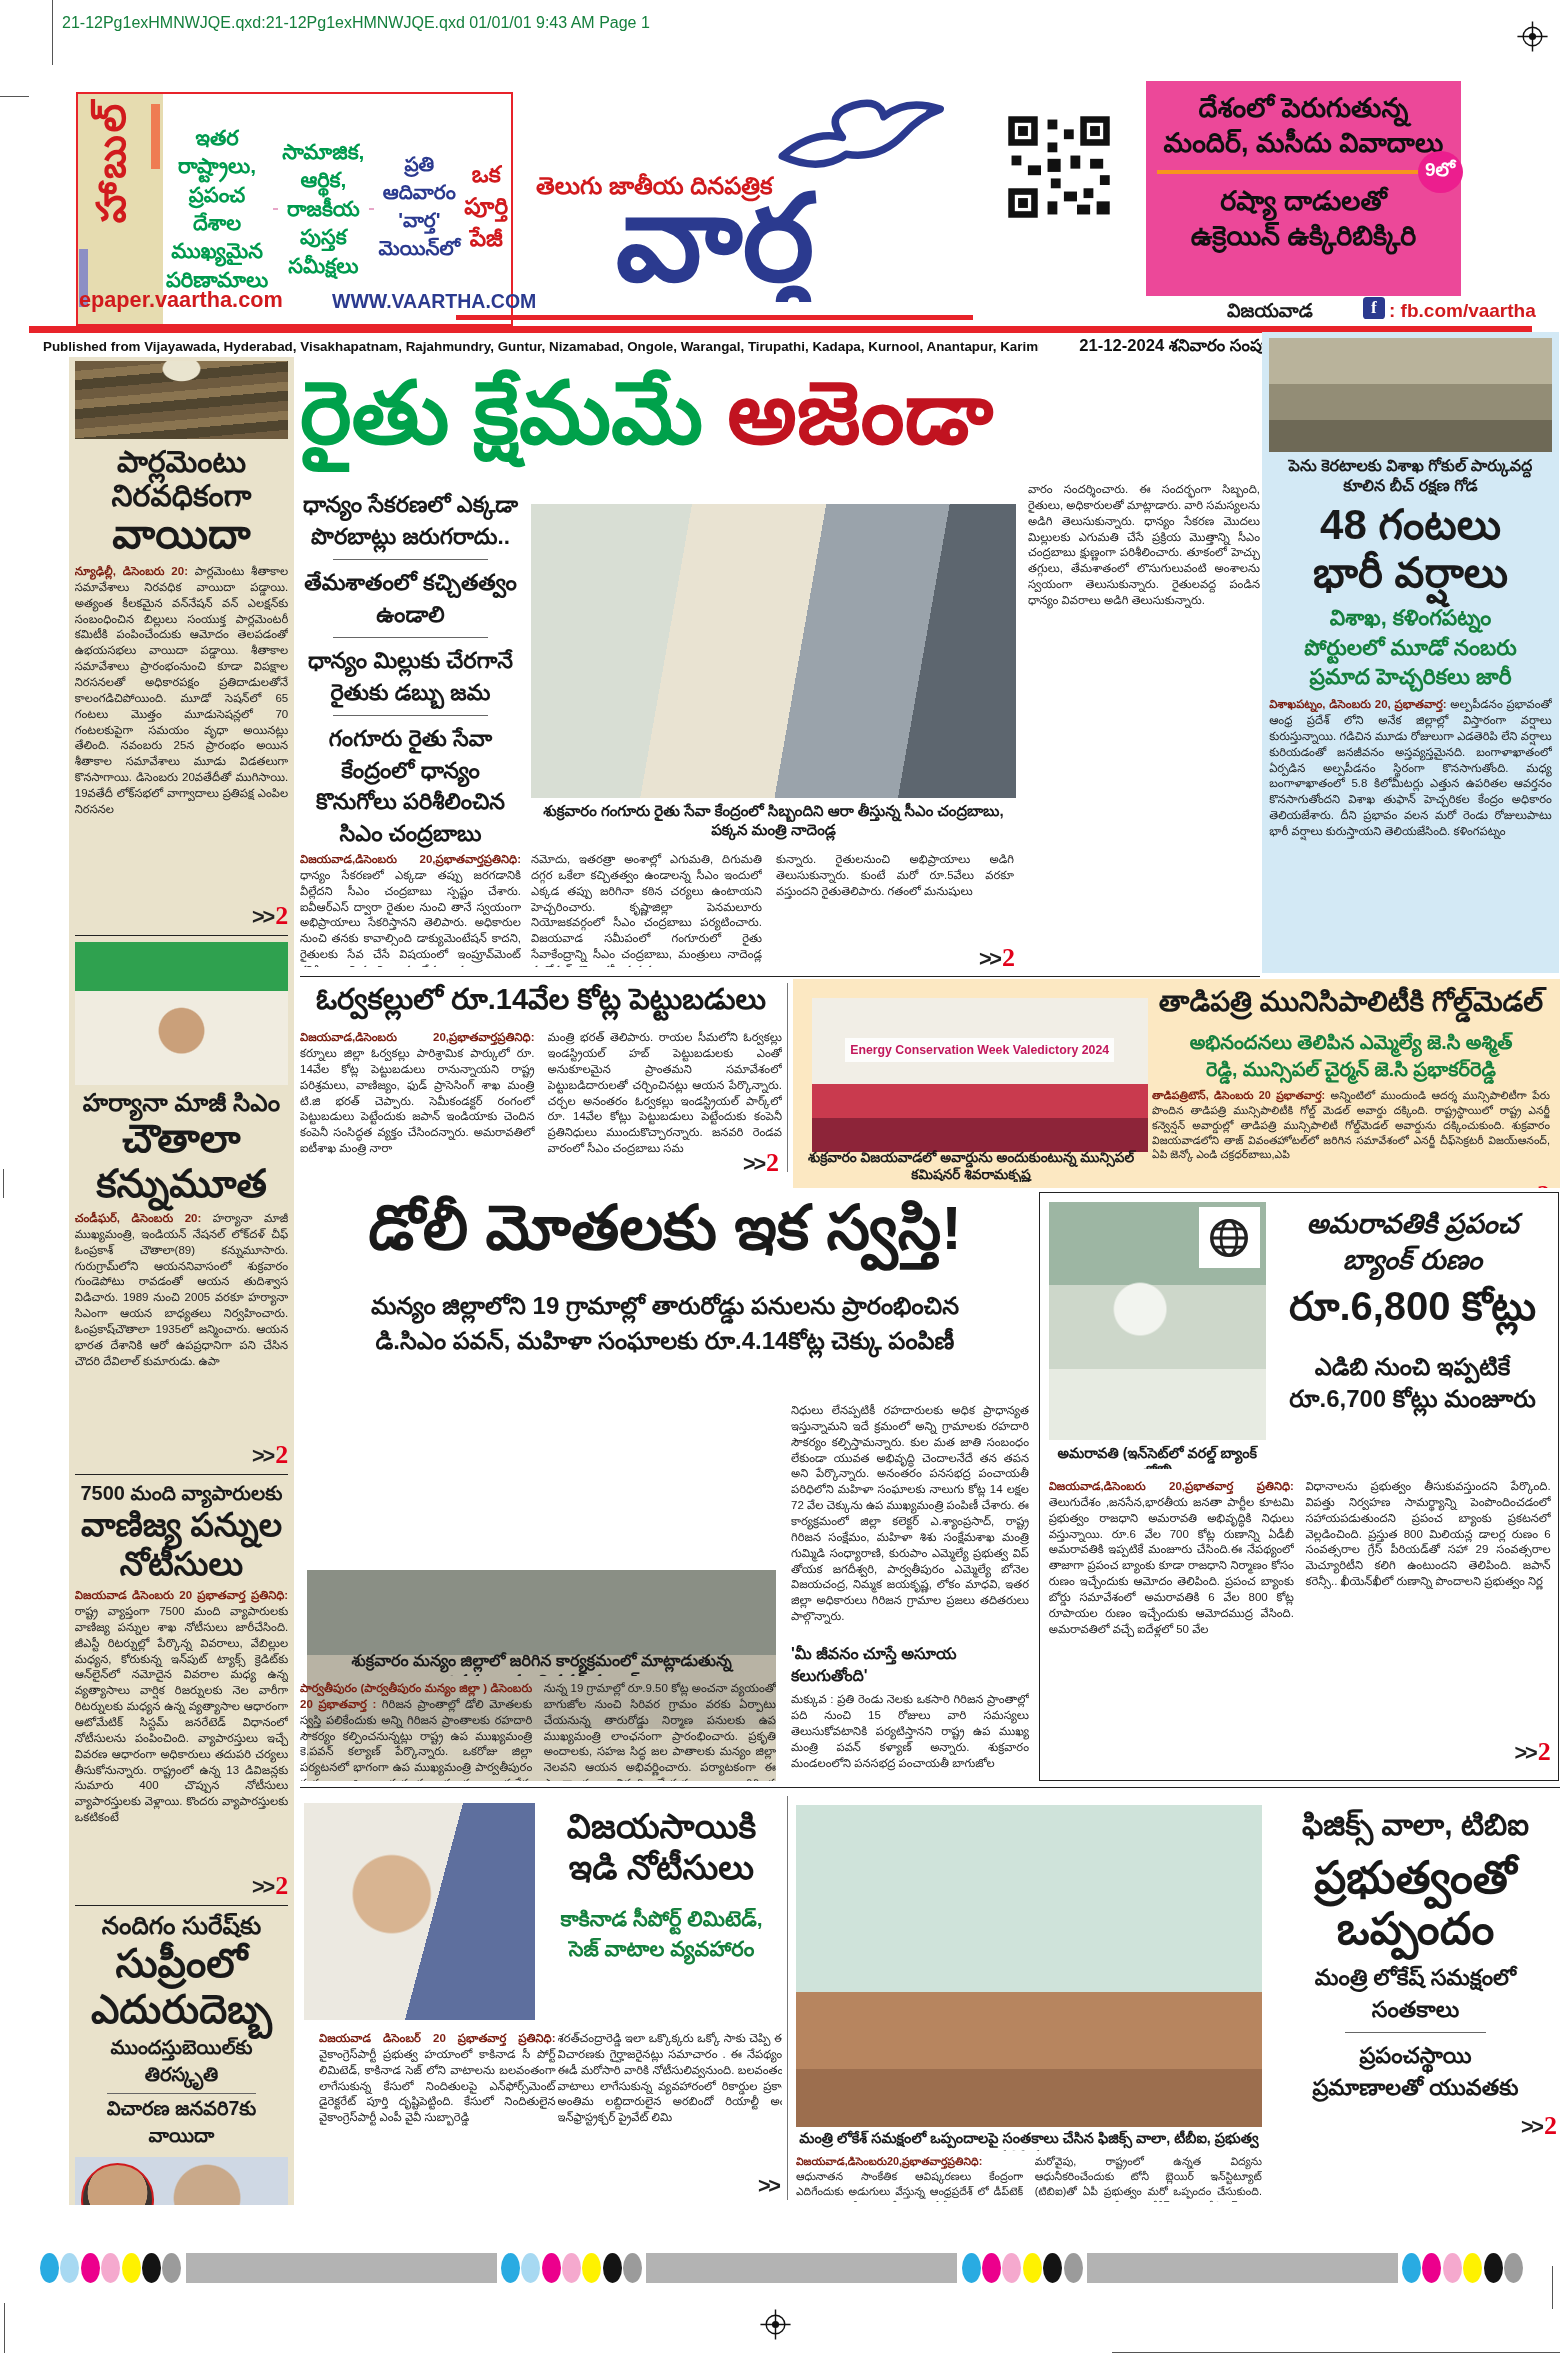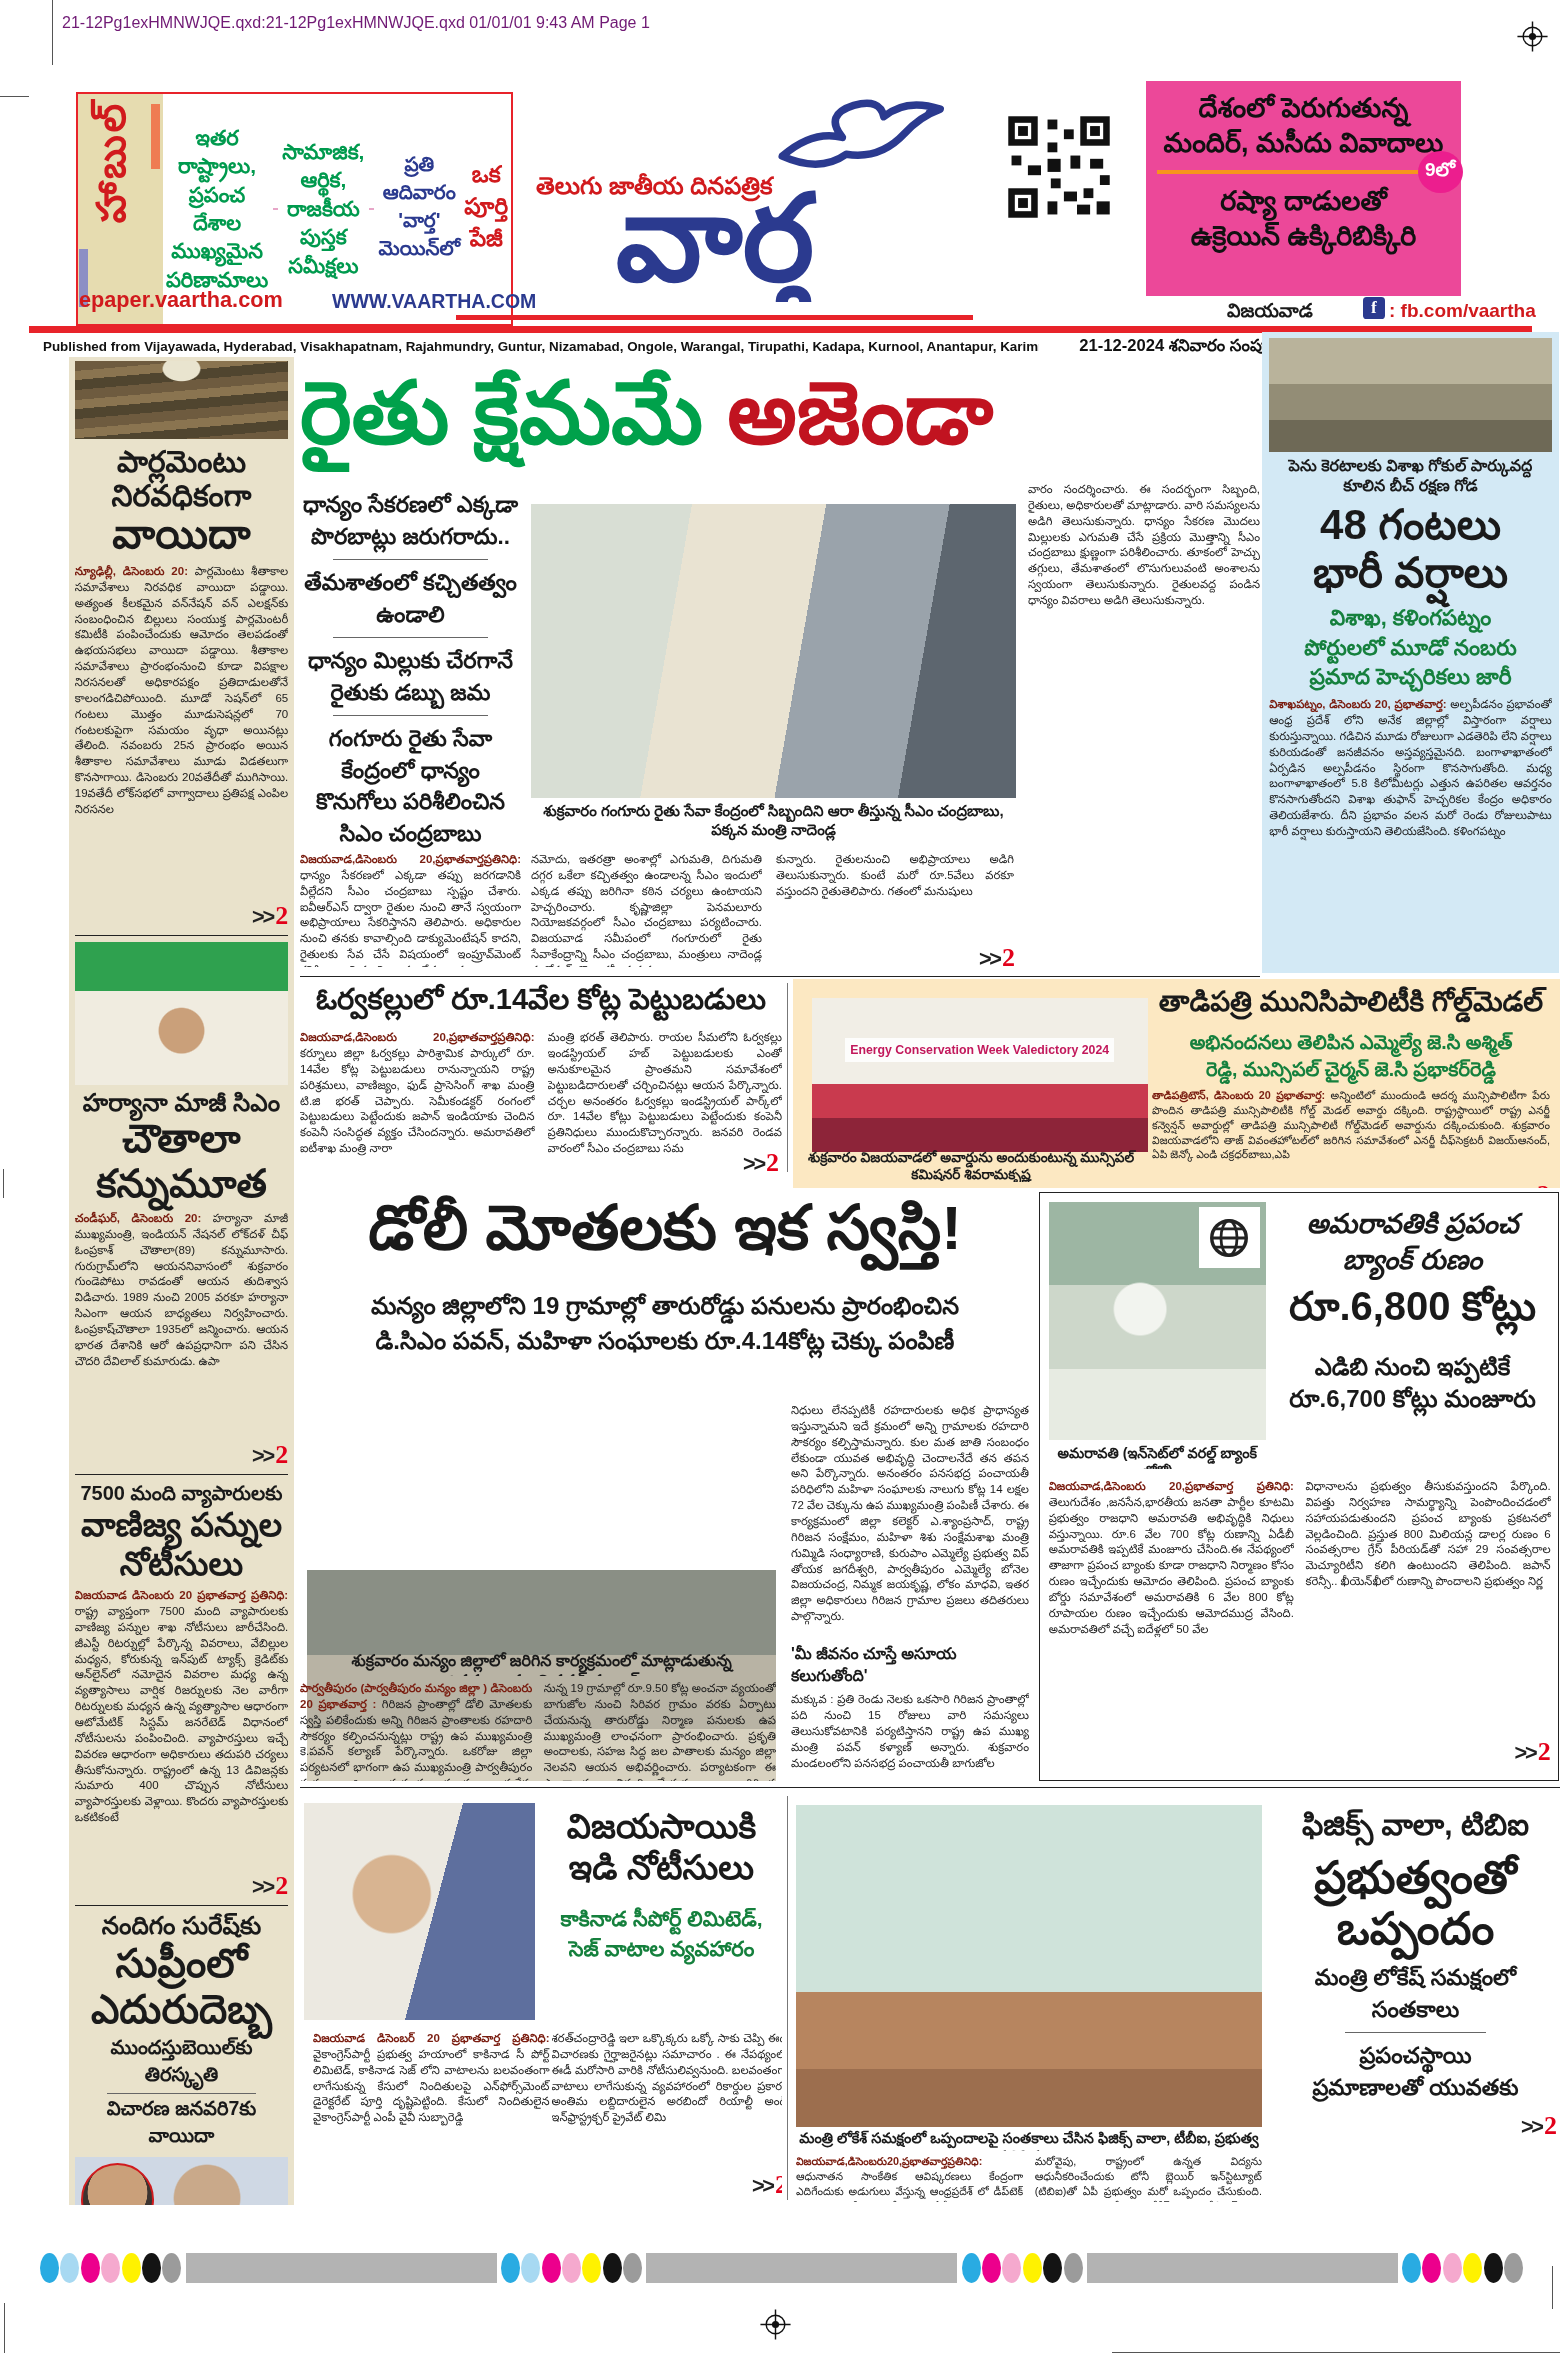--- a/index.html
+++ b/index.html
@@ -1,19 +1,19 @@
 <!DOCTYPE html>
 <html style="font-size:11.5px"><head>
 <meta charset="utf-8">
 <style>
   html,body{margin:0;padding:0;background:#fff;}
   #page{position:relative;width:1561px;height:2354px;background:#fff;overflow:hidden;
         font-family:"Liberation Sans","DejaVu Sans",sans-serif;color:#1a1a1a;}
   .abs{position:absolute;}
-  .slug{font-size:16px;color:#701a75;letter-spacing:0;}
+  .slug{font-size:16px;color:#15803d;letter-spacing:0;}
   .cropline{background:#555;}
   .b{font-weight:bold;}
   .ctr{text-align:center;}
   .jump{display:flex;justify-content:flex-end;align-items:baseline;line-height:1;}
   .jump .chev{font-weight:bold;font-size:21.7px;letter-spacing:-2.2px;color:#222;}
   .jump .jnum{color:#e2001a;font-size:26px;font-weight:bold;margin-left:2.2px;font-family:"Liberation Serif","DejaVu Serif",serif;}
   .body{font-size:11.5px;line-height:1.38;text-align:justify;overflow:hidden;margin:0;}
   .body .dl{color:#7a1d10;}
   .caption{font-weight:bold;font-size:15px;line-height:1.25;text-align:center;overflow:hidden;}
   .photo{overflow:hidden;position:relative;}
@@ -317,21 +317,21 @@
   <div class="abs" style="left:300px;top:1796px;width:482px;height:409px;overflow:hidden;">
     <div class="photo ph-vij abs" style="left:4.3px;top:7.2px;width:231px;height:217px;"></div>
     <div class="abs ctr" style="left:244px;top:10px;width:235px;">
       <div class="b" style="font-size:34px;line-height:1.2;">
         <span>విజయసాయికి</span><br><span>ఇడి నోటీసులు</span>
       </div>
       <div class="b navy" style="font-size:21px;line-height:1.45;margin-top:16px;">
         <span>కాకినాడ సీపోర్ట్ లిమిటెడ్,</span><br><span>సెజ్ వాటాల వ్యవహారం</span>
       </div>
     </div>
-    <div class="abs" style="left:13px;top:235px;width:475px;height:170px;display:flex;gap:2px;">
+    <div class="abs" style="left:19px;top:235px;width:475px;height:170px;display:flex;gap:2px;">
       <p class="body" style="width:50%;height:170px;"><b class="dl">విజయవాడ డిసెంబర్ 20 ప్రభాతవార్త ప్రతినిధి:</b> <span>వైకాంగ్రెస్‌పార్టీ ప్రభుత్వ హయాంలో కాకినాడ సీ పోర్ట్ లిమిటెడ్, కాకినాడ సెజ్ లోని వాటాలను బలవంతంగా లాగేసుకున్న కేసులో నిందితులపై ఎన్‌ఫోర్స్‌మెంట్ డైరెక్టరేట్ పూర్తి దృష్టిపెట్టింది. కేసులో నిందితులైన వైకాంగ్రెస్‌పార్టీ ఎంపీ వైవీ సుబ్బారెడ్డి</span></p>
       <div style="width:50%;">
         <p class="body" style="height:141px;">శరత్‌చంద్రారెడ్డి ఇలా ఒక్కొక్కరు ఒక్కో సాకు చెప్పి ఈడీ విచారణకు గైర్హాజరైనట్లు సమాచారం . ఈ నేపథ్యంలో ఈడీ మరోసారి వారికి నోటీసులివ్వనుంది. బలవంతంగా వాటాలు లాగేసుకున్న వ్యవహారంలో రికార్డుల ప్రకారం అంతిమ లబ్దిదారులైన అరబిందో రియాల్టీ అండ్ ఇన్‌ఫ్రాస్ట్రక్చర్ ప్రైవేట్ లిమి</p>
         <div class="jump">
             <span class="chev">&gt;&gt;</span>
             <span class="jnum">2</span>
           </div>
       </div>
     </div>
   </div>

